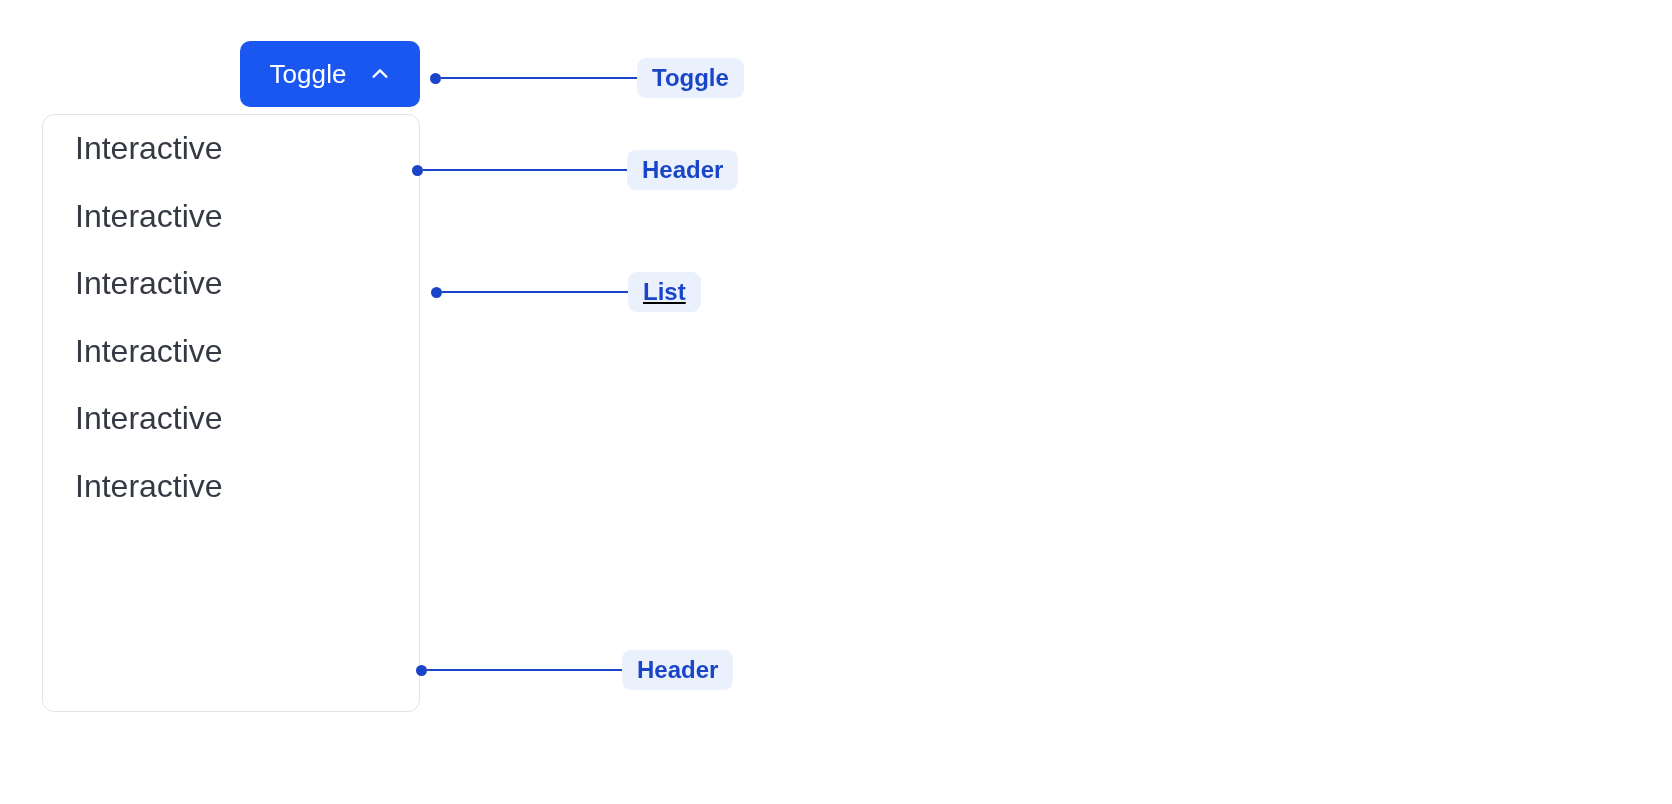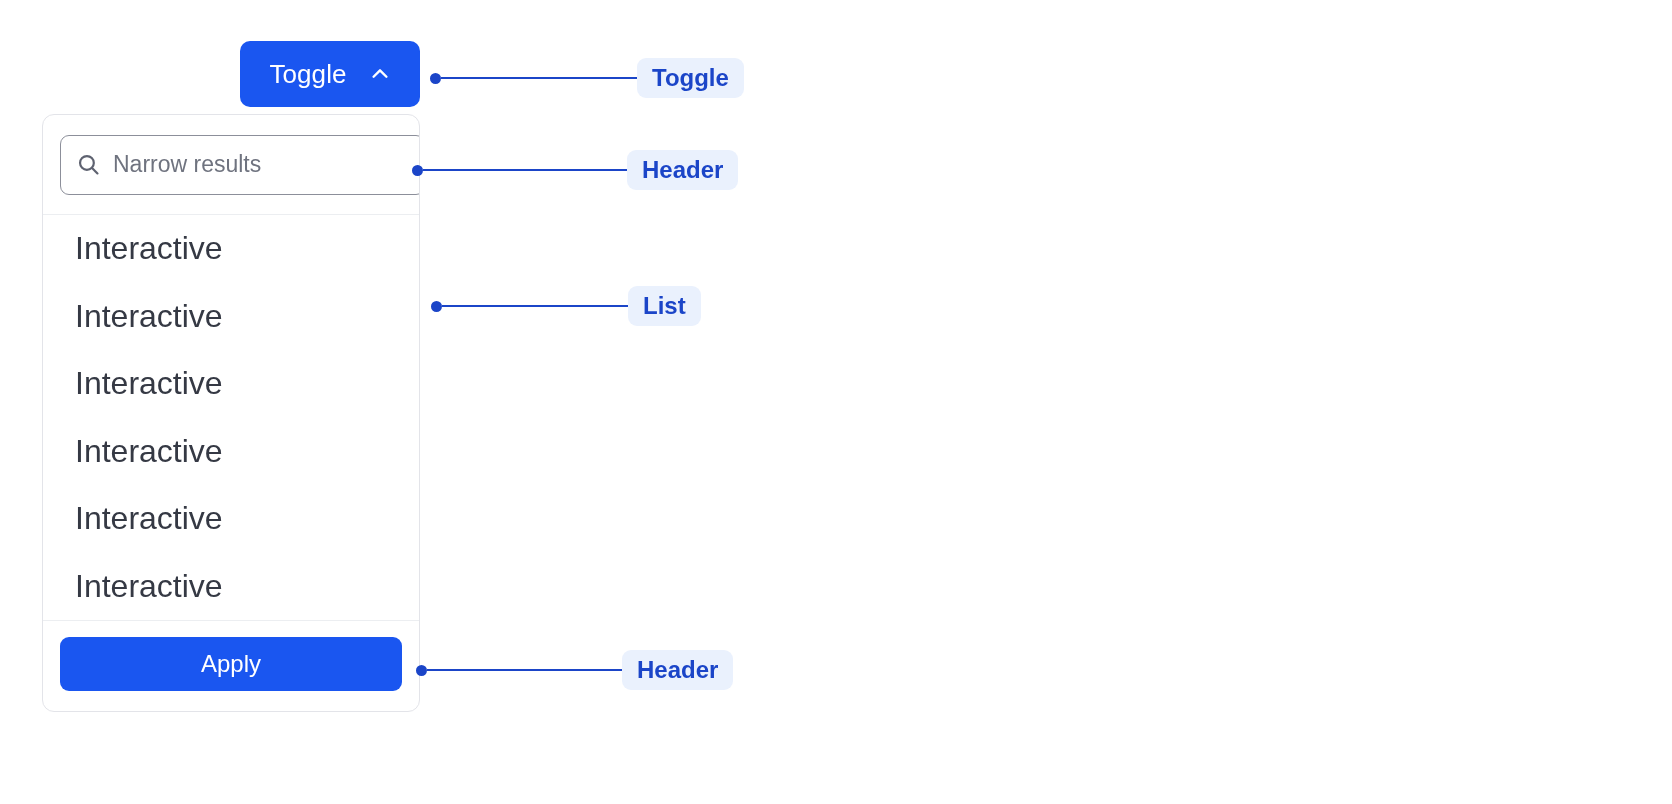--- a/index.html
+++ b/index.html
@@ -168,64 +168,50 @@
     line-height: 1.05;
     white-space: nowrap;
   }
 
   #anno-toggle { left: 430px; top: 60px; }
   #anno-toggle .anno-line { width: 196px; }
 
   #anno-header { left: 412px; top: 152px; }
   #anno-header .anno-line { width: 204px; }
 
-  #anno-list { left: 431px; top: 288px; }
+  #anno-list { left: 431px; top: 274px; text-decoration: underline; }
   #anno-list .anno-line { width: 186px; }
 
   #anno-footer { left: 416px; top: 652px; }
   #anno-footer .anno-line { width: 195px; }
 </style>
 </head>
 <body>
 
 <button id="toggle-button">
   <span class="tg-label">Toggle</span>
   <span>
     <svg class="chevron-up" viewBox="0 0 24 24" fill="none" stroke="#ffffff" stroke-width="2.6" stroke-linecap="round" stroke-linejoin="round">
       <polyline points="5,15 12,8 19,15"></polyline>
     </svg>
   </span>
 </button>
 
 <div id="dropdown-panel">
 
-  <div id="panel-header">
-    <div id="search-field">
-      <span>
-        <svg class="search-icon" viewBox="0 0 24 24" fill="none" stroke="#5e6270" stroke-width="2.1" stroke-linecap="round">
-          <circle cx="10.5" cy="10.5" r="6.6"></circle>
-          <line x1="15.4" y1="15.4" x2="20.6" y2="20.6"></line>
-        </svg>
-      </span>
-      <input id="search-input" type="text" placeholder="Narrow results" style="">
-    </div>
-  </div>
 
   <ul id="panel-list">
     <li class="list-item">Interactive</li>
     <li class="list-item">Interactive</li>
     <li class="list-item">Interactive</li>
     <li class="list-item">Interactive</li>
     <li class="list-item">Interactive</li>
     <li class="list-item">Interactive</li>
   </ul>
 
-  <div id="panel-footer">
-    <button id="apply-button">Apply</button>
-  </div>
 
 </div>
 
 <div class="annotation" id="anno-toggle">
   <span class="anno-dot"></span>
   <span class="anno-line"></span>
   <span class="anno-badge">Toggle</span>
 </div>
 
 <div class="annotation" id="anno-header">

